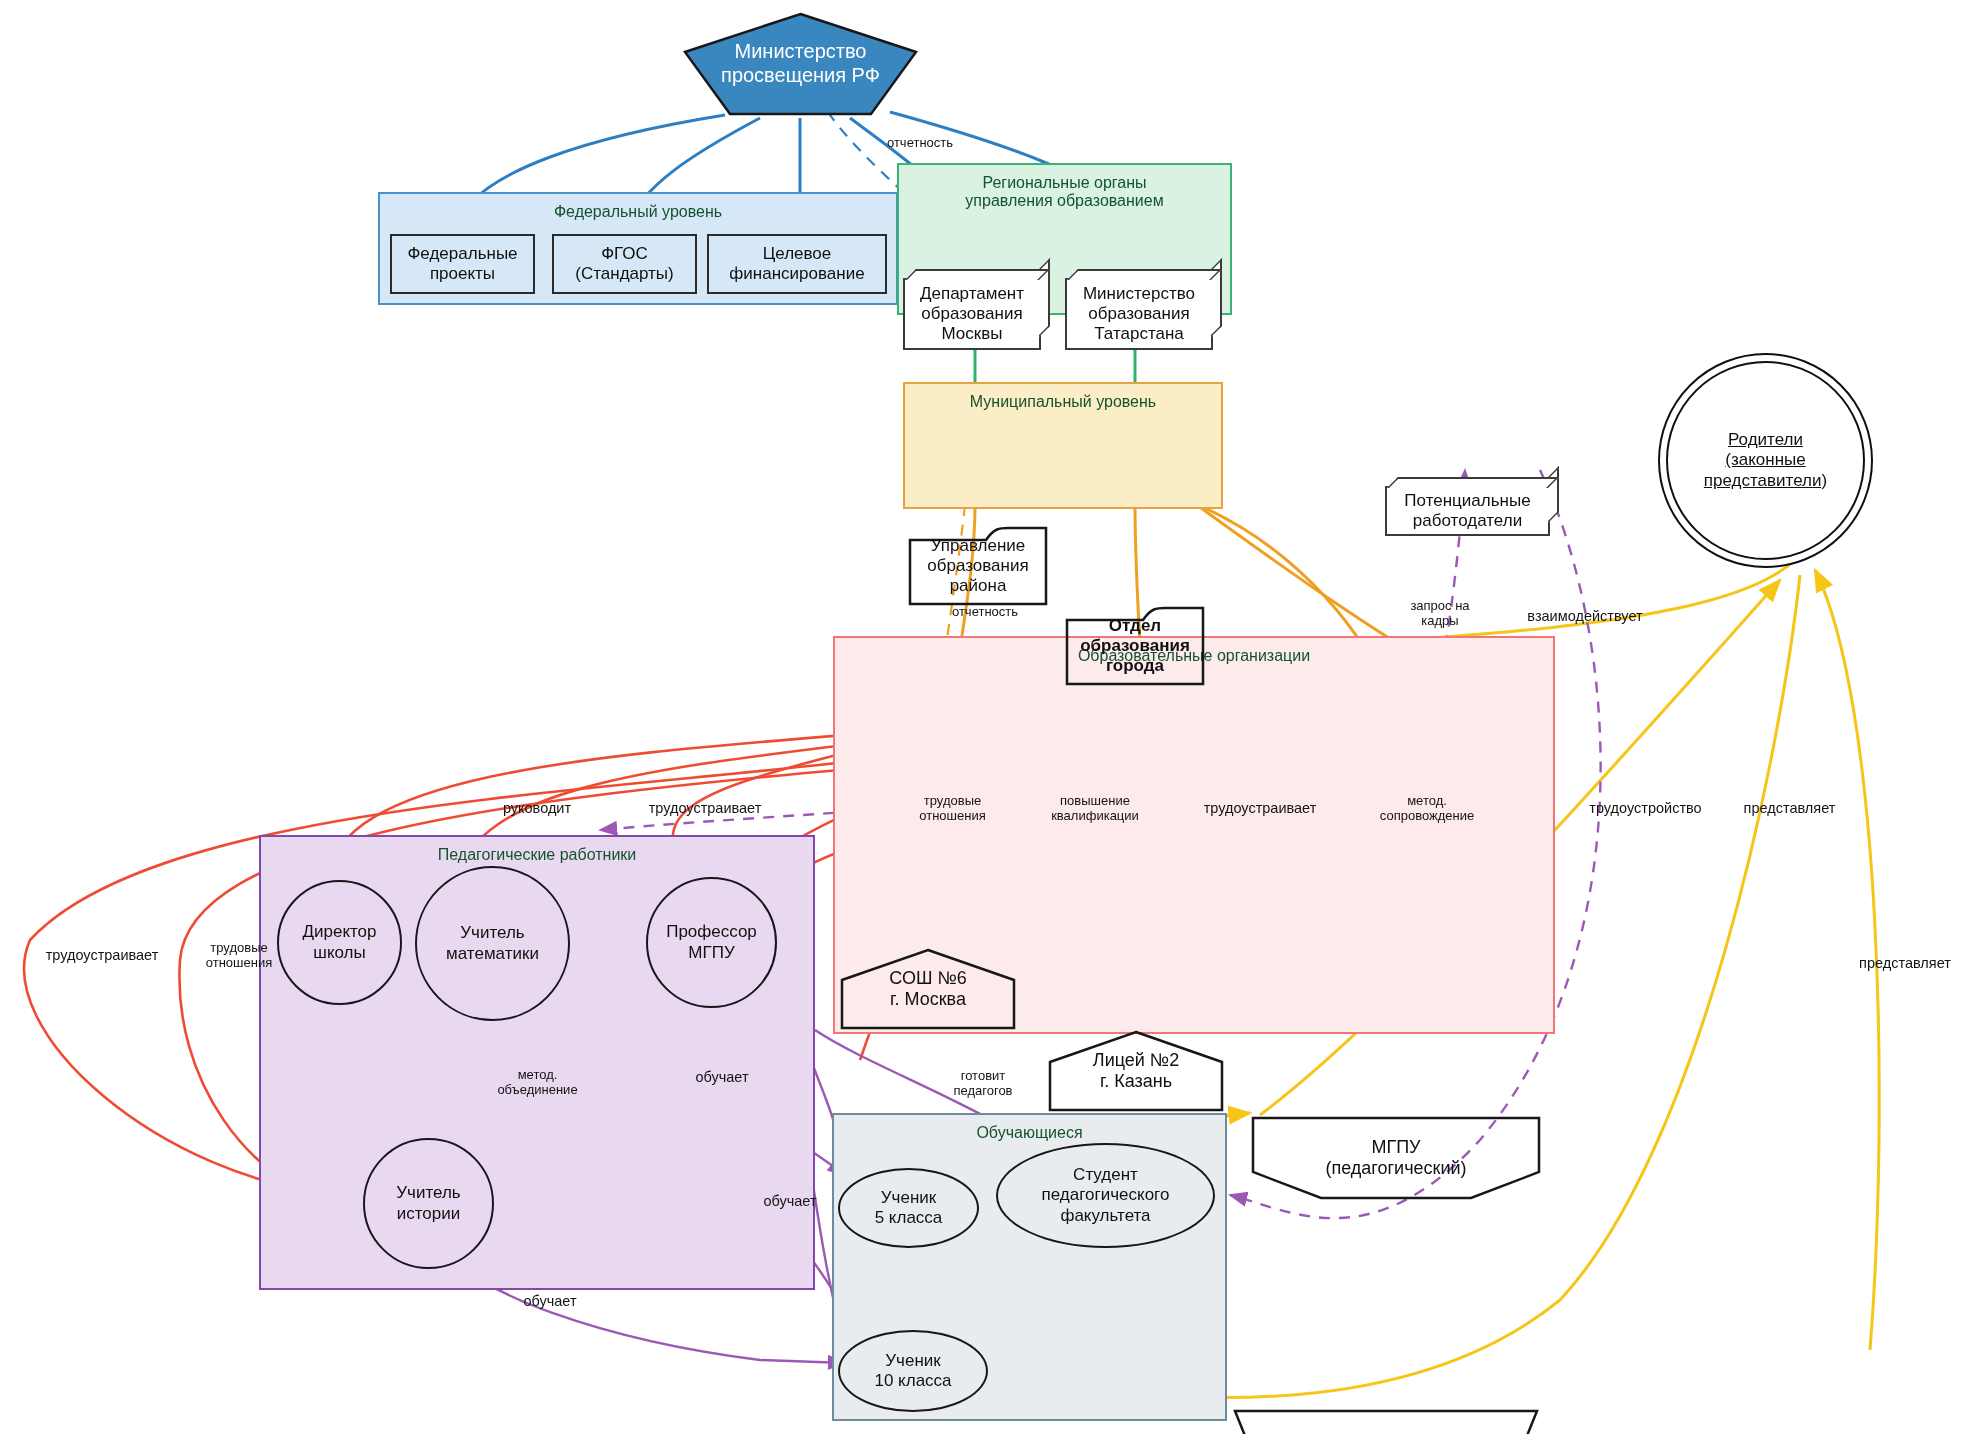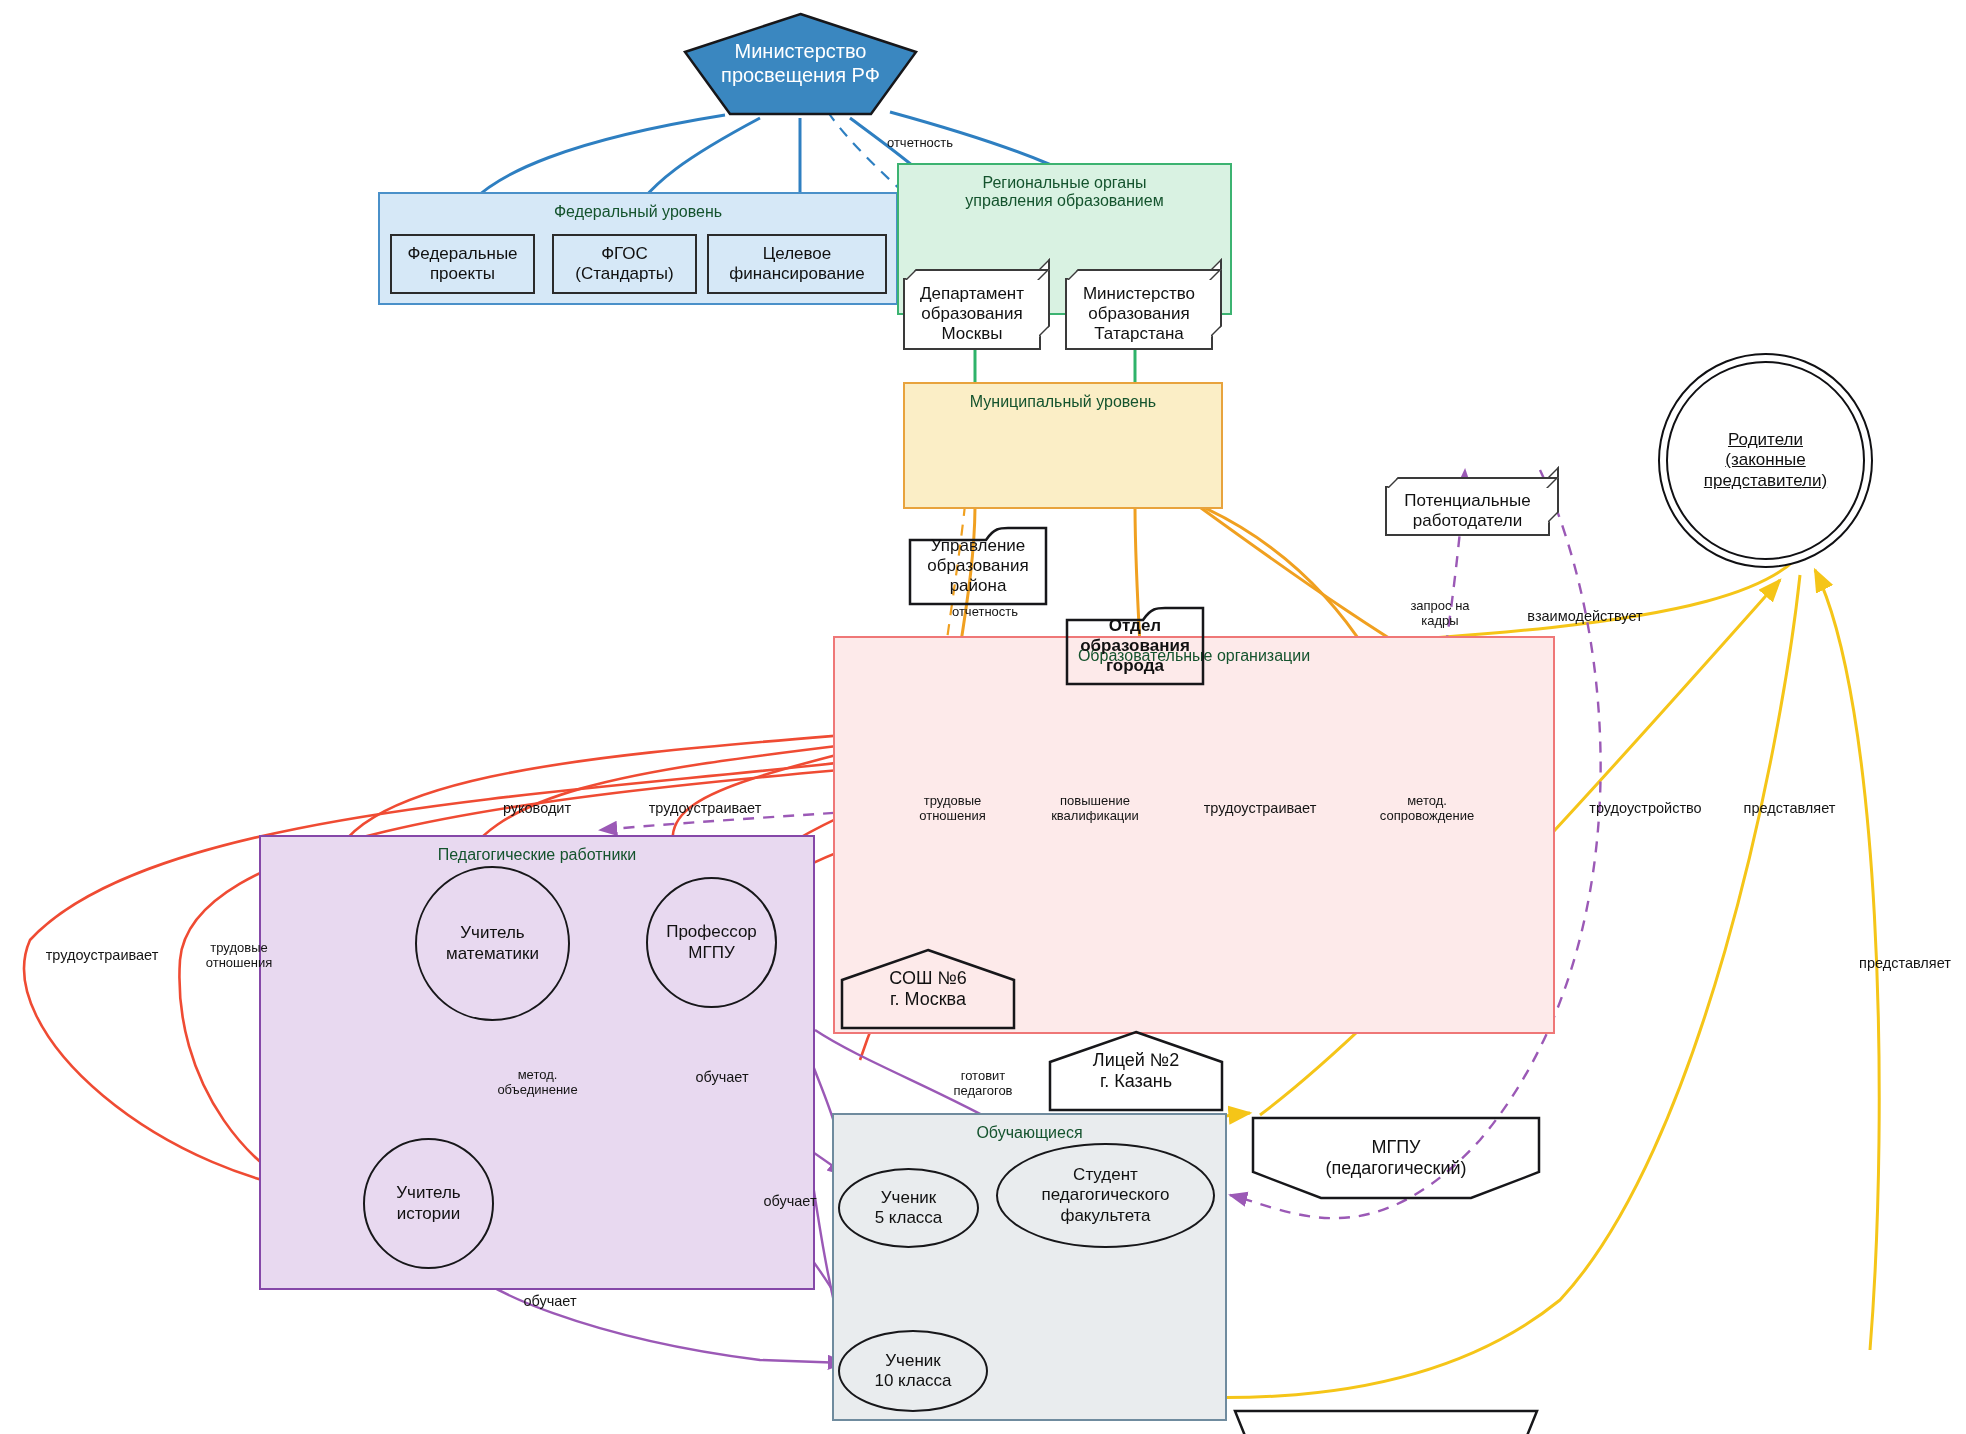--- a/index.html
+++ b/index.html
@@ -229,20 +229,24 @@
 (педагогический)</span>
   </div>
 
   <div class="node polyshape" style="left:1233px;top:897px;width:306px;height:108px;font-size:18px;">
     <svg width="306" height="108" viewBox="0 0 306 108">
       <polygon points="2,2 304,2 262,106 44,106" fill="none" stroke="#17171a" stroke-width="2.5"></polygon>
     </svg>
 
   </div>
 
+  <div class="node circle" style="left:277px;top:880px;width:125px;height:125px;font-size:17px;">
+    <span class="lbl">Директор
+школы</span>
+  </div>
   <div class="node circle" style="left:415px;top:866px;width:155px;height:155px;font-size:17px;">
     <span class="lbl">Учитель
 математики</span>
   </div>
   <div class="node circle" style="left:646px;top:877px;width:131px;height:131px;font-size:17px;">
     <span class="lbl">Профессор
 МГПУ</span>
   </div>
   <div class="node circle" style="left:363px;top:1138px;width:131px;height:131px;font-size:17px;">
     <span class="lbl">Учитель

